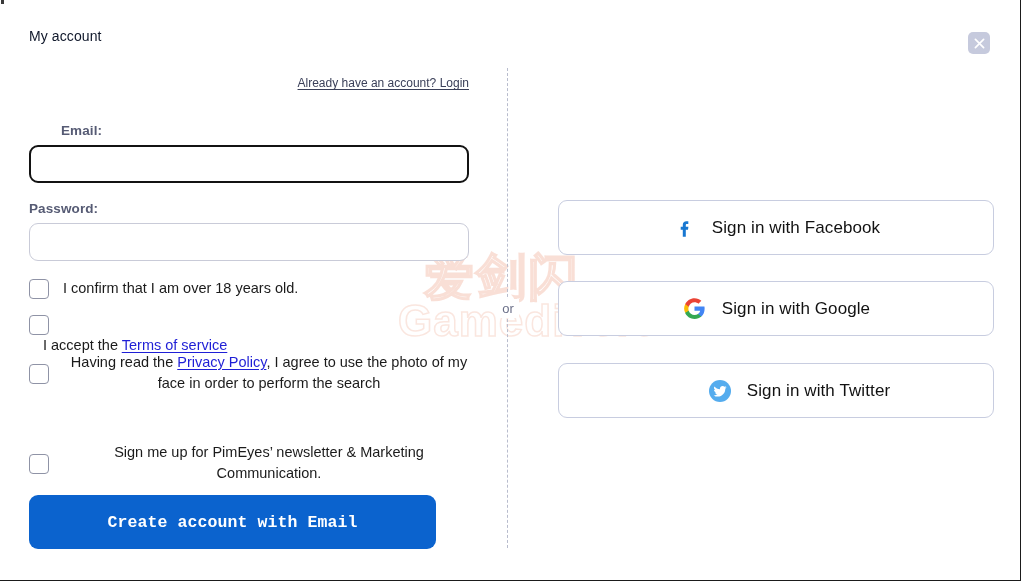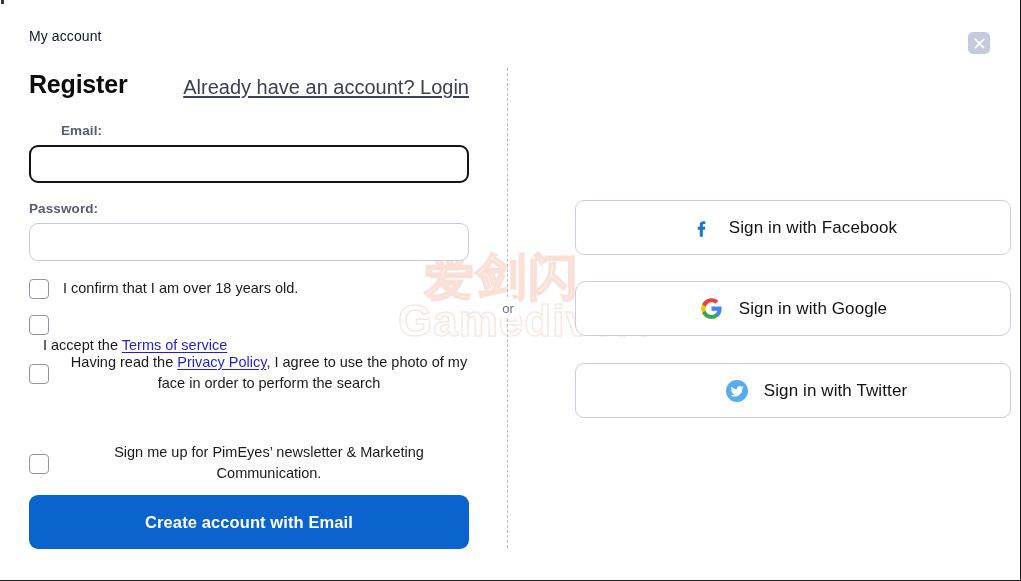--- a/index.html
+++ b/index.html
@@ -87,21 +87,21 @@
     left: 29px; top: 70px;
     font-size: 25px;
     font-weight: 700;
     color: #0d0d0d;
     letter-spacing: -0.2px;
   }
 
   .login-link {
     position: absolute;
     right: 38px; top: 76px;
-    font-size: 20px;
+    font-size: 12px;
     color: #3b4059;
     text-decoration: underline;
     text-underline-offset: 2px;
     cursor: pointer;
   }
 
   .field-label {
     position: absolute;
     left: 29px;
     font-size: 13.5px;
@@ -171,28 +171,28 @@
     color: #1f1fd6;
     text-decoration: underline;
     text-underline-offset: 2px;
     cursor: pointer;
   }
 
   
   .create-button {
     position: absolute;
     left: 29px; top: 495px;
-    width: 440px; height: 54px;
+    width: 407px; height: 54px;
     background: #0b63ce;
     color: #ffffff;
     border: none;
     border-radius: 9px;
     font-size: 16.5px;
     font-weight: 700;
-    font-family: Liberation Sans, sans-serif;
+    font-family: Liberation Mono, monospace;
     cursor: pointer;
     letter-spacing: 0.1px;
   }
 
   
   .divider {
     position: absolute;
     left: 507px; top: 68px;
     width: 1px; height: 480px;
     border-left: 1px dashed #b8bccd;
@@ -206,35 +206,35 @@
     background: #ffffff;
     font-size: 13px;
     color: #6b7089;
     z-index: 4;
     padding: 2px 0;
   }
 
   
   .social-button {
     position: absolute;
-    left: 575px;
+    left: 558px;
     width: 436px;
     height: 55px;
     background: #ffffff;
     border: 1px solid #c8cde0;
     border-radius: 9px;
     display: flex;
     align-items: center;
     justify-content: center;
     cursor: pointer;
     z-index: 4;
     font-family: "Liberation Sans", sans-serif;
   }
   .btn-facebook { top: 200px; }
-  .btn-google   { top: 281px; border-radius: 11px; }
+  .btn-google   { top: 281px; }
   .btn-twitter  { top: 363px; padding-left: 45px; }
 
   .social-icon {
     width: 26px; height: 26px;
     display: flex;
     align-items: center;
     justify-content: center;
     margin-right: 14px;
   }
   .social-text {
@@ -268,21 +268,20 @@
   <button class="close-button">
     <span>
       <svg width="11" height="11" viewBox="0 0 11 11" aria-hidden="true">
         <path d="M1.4 1.4 L9.6 9.6 M9.6 1.4 L1.4 9.6" stroke="#ffffff" stroke-width="1.7" stroke-linecap="round"></path>
       </svg>
     </span>
   </button>
 
   <div class="left-col">
 
-    <div class="register-title">Register</div>
 
     <a class="login-link">Already have an account? Login</a>
 
     <label class="field-label label-email">Email:</label>
     <input class="text-input input-email" type="email" placeholder="" style="">
 
     <label class="field-label label-password">Password:</label>
     <input class="text-input input-password" type="password" placeholder="" style="">
 
     <div class="checkrow row-1">

